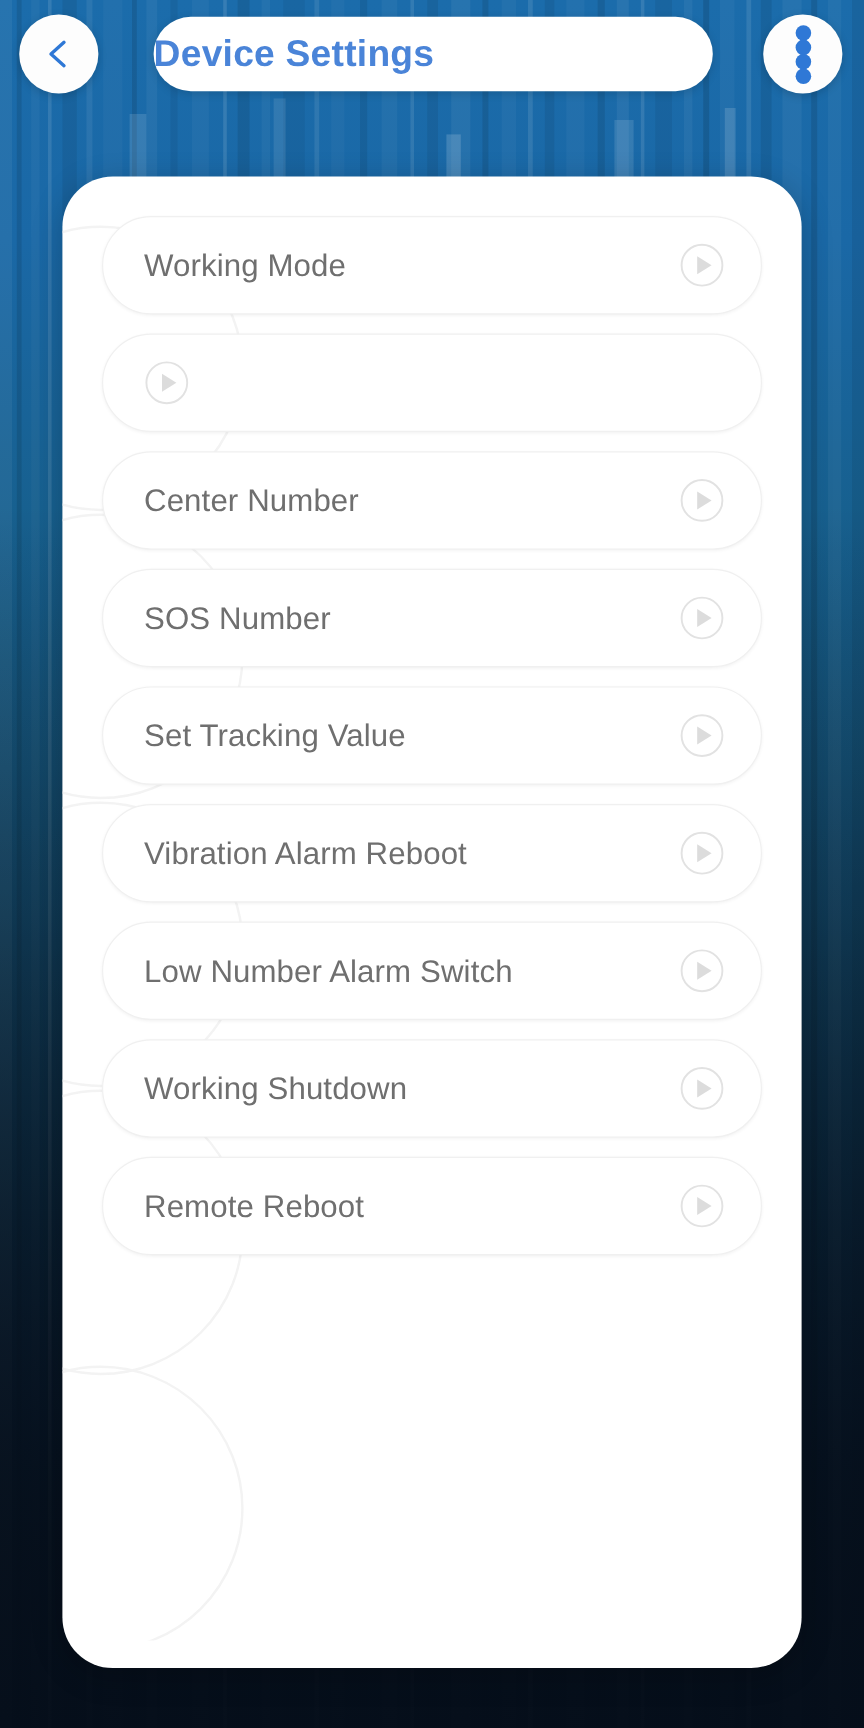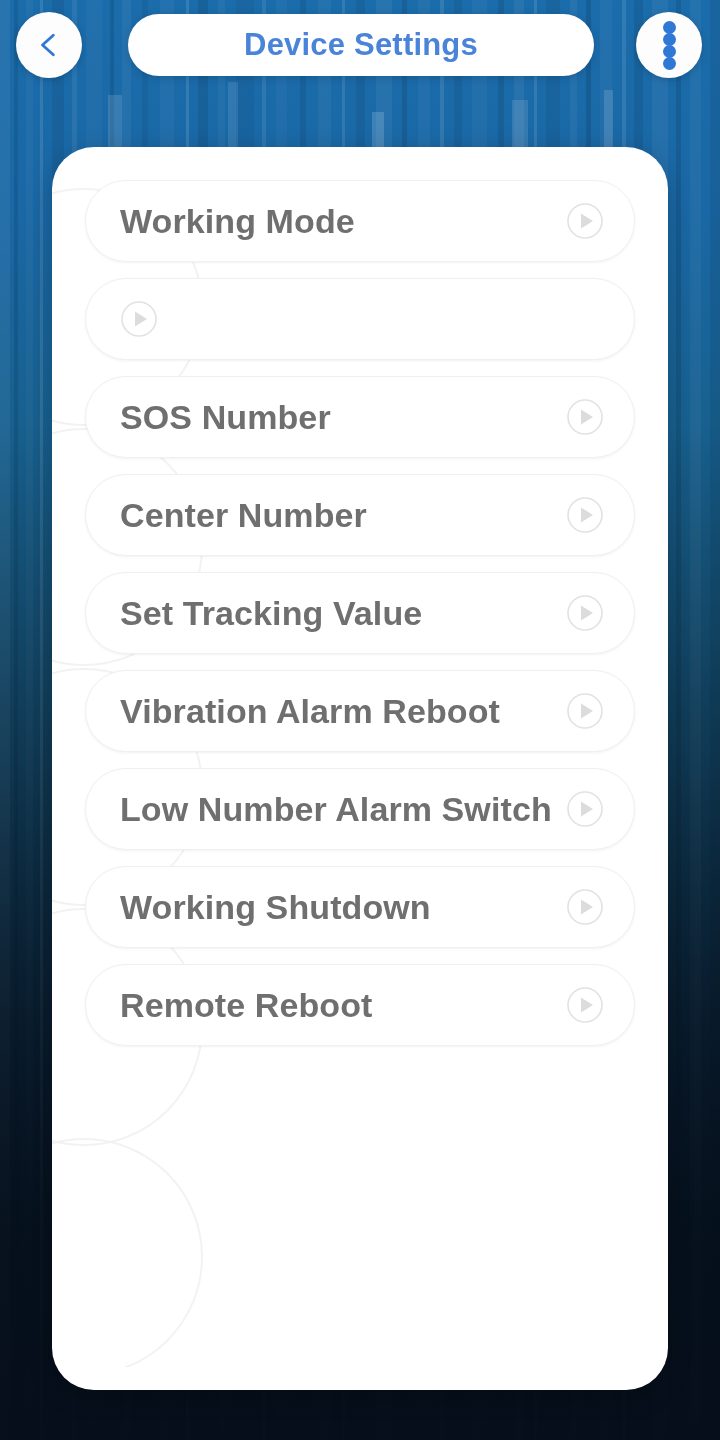--- a/index.html
+++ b/index.html
@@ -118,21 +118,20 @@
   .title-pill {
     position: absolute;
     left: 128px;
     top: 14px;
     width: 466px;
     height: 62px;
     border-radius: 31px;
     background: #ffffff;
     display: flex;
     align-items: center;
-    justify-content: center;
     box-shadow: 0 2px 8px rgba(0,0,0,0.14);
   }
   .title-text {
     font-size: 31px;
     font-weight: 700;
     color: #4a84d8;
     letter-spacing: 0.2px;
     white-space: nowrap;
   }
 
@@ -182,23 +181,23 @@
     background: #ffffff;
     border: 1px solid #f0f0f0;
     box-shadow: 0 1px 3px rgba(0,0,0,0.055);
     display: flex;
     align-items: center;
     padding: 0 30px 0 34px;
   }
   .row:last-child { margin-bottom: 0; }
 
   .row-label {
-    font-size: 34px;
+    font-size: 26px;
     color: #6f6f6f;
-    font-weight: 700;
+    font-weight: 400;
     letter-spacing: 0.1px;
     white-space: nowrap;
     flex: 1 1 auto;
   }
 
   .row-chevron {
     flex: 0 0 auto;
     width: 38px;
     height: 38px;
     display: block;
@@ -310,34 +309,34 @@
             <polygon points="15,11.5 27,19 15,26.5"></polygon>
           </svg>
         </div>
         <div class="row">
           <svg class="row-chevron" viewBox="0 0 38 38">
             <circle cx="19" cy="19" r="17"></circle>
             <polygon points="15,11.5 27,19 15,26.5"></polygon>
           </svg>
         </div>
         <div class="row">
+          <span class="row-label">Center Number</span>
+          <svg class="row-chevron" viewBox="0 0 38 38">
+            <circle cx="19" cy="19" r="17"></circle>
+            <polygon points="15,11.5 27,19 15,26.5"></polygon>
+          </svg>
+        </div>
+        <div class="row">
           <span class="row-label">SOS Number</span>
           <svg class="row-chevron" viewBox="0 0 38 38">
             <circle cx="19" cy="19" r="17"></circle>
             <polygon points="15,11.5 27,19 15,26.5"></polygon>
           </svg>
         </div>
         <div class="row">
-          <span class="row-label">Center Number</span>
-          <svg class="row-chevron" viewBox="0 0 38 38">
-            <circle cx="19" cy="19" r="17"></circle>
-            <polygon points="15,11.5 27,19 15,26.5"></polygon>
-          </svg>
-        </div>
-        <div class="row">
           <span class="row-label">Set Tracking Value</span>
           <svg class="row-chevron" viewBox="0 0 38 38">
             <circle cx="19" cy="19" r="17"></circle>
             <polygon points="15,11.5 27,19 15,26.5"></polygon>
           </svg>
         </div>
         <div class="row">
           <span class="row-label">Vibration Alarm Reboot</span>
           <svg class="row-chevron" viewBox="0 0 38 38">
             <circle cx="19" cy="19" r="17"></circle>

